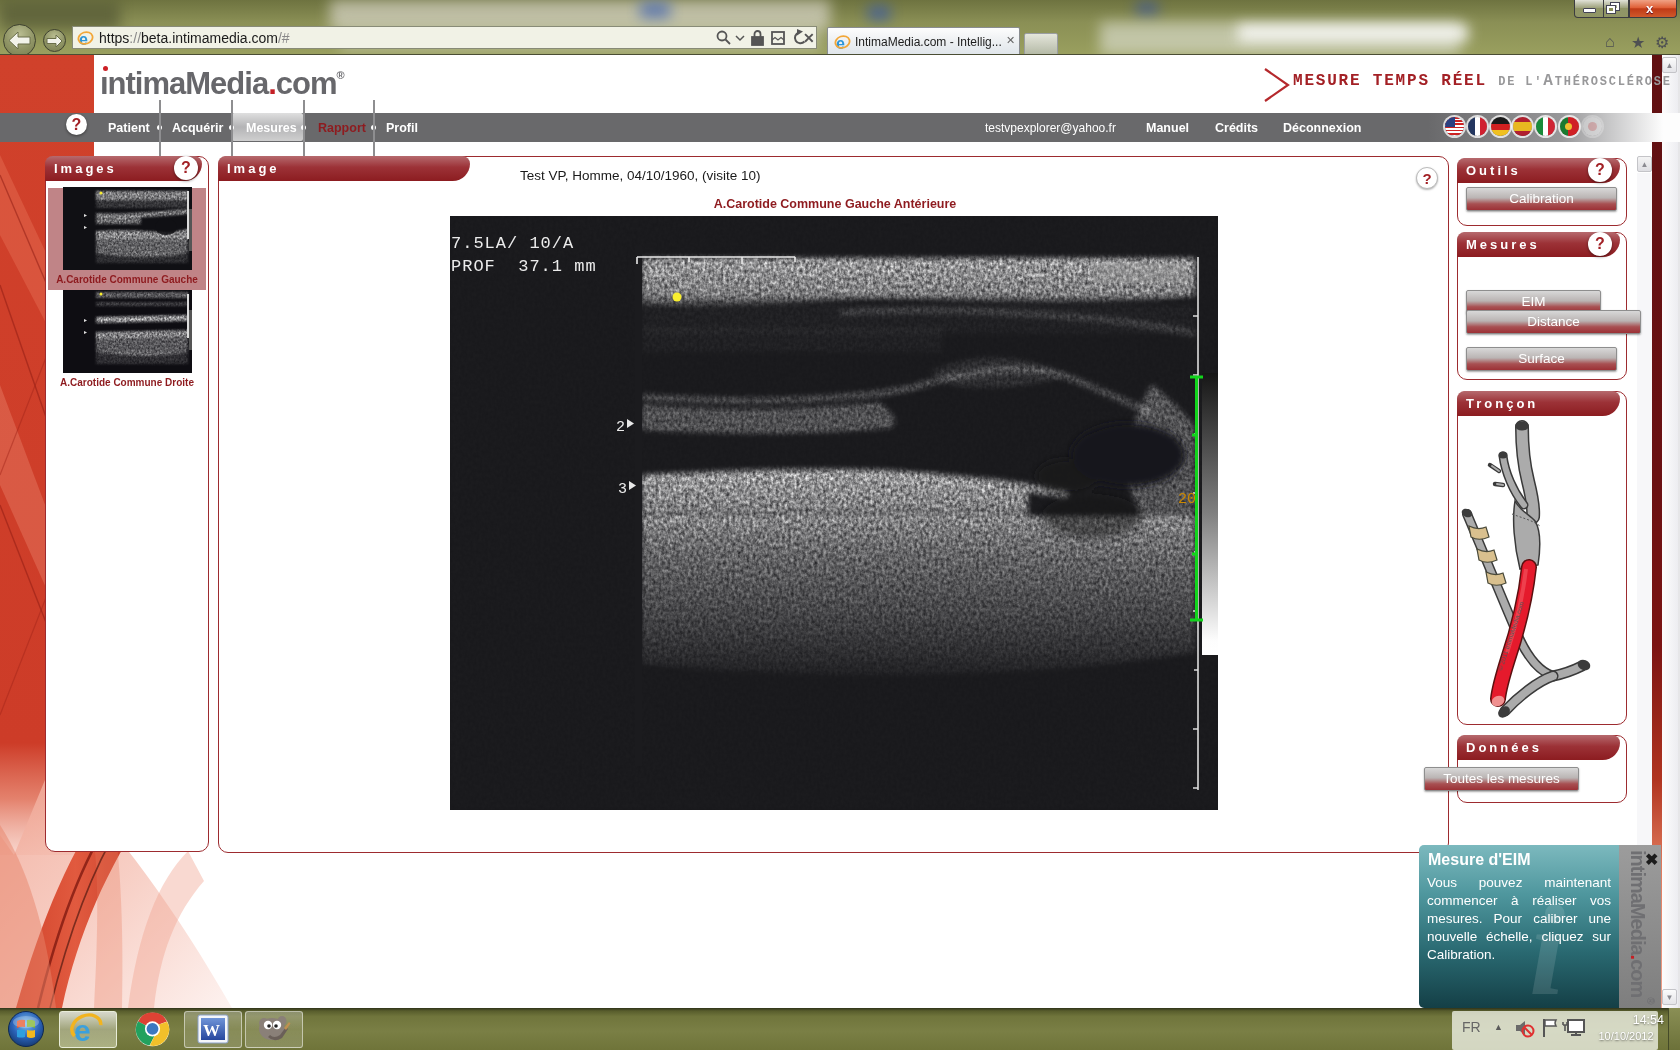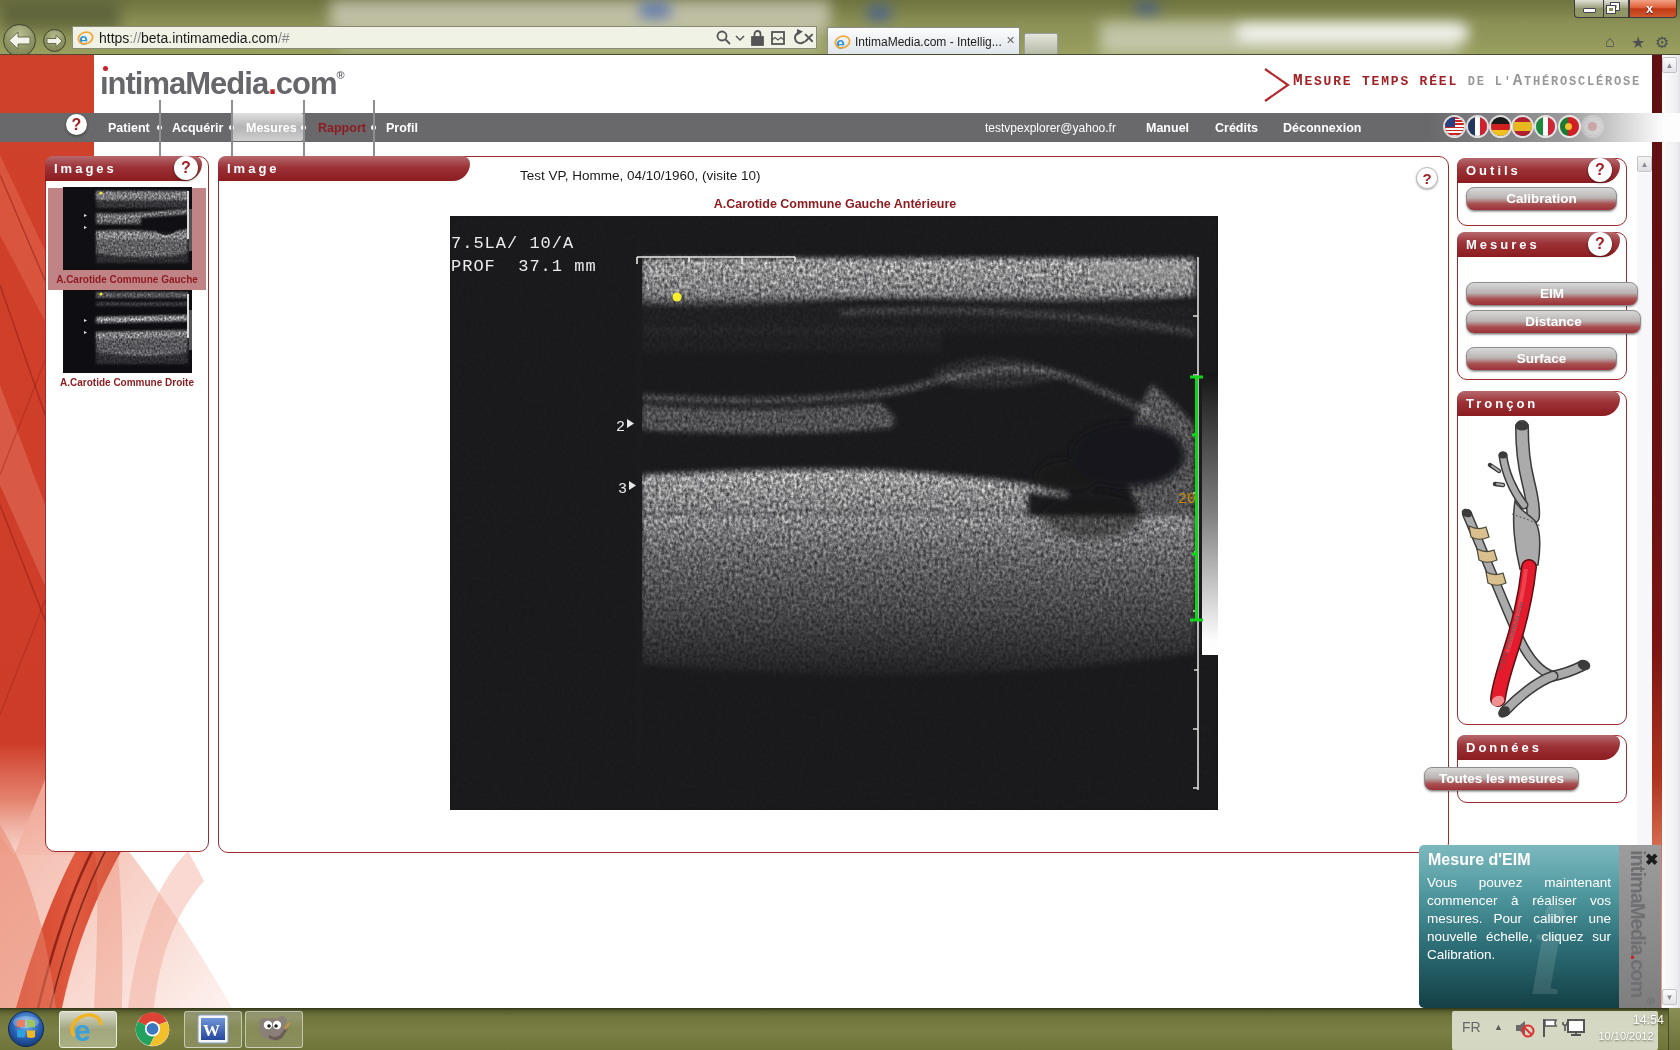--- a/index.html
+++ b/index.html
@@ -22,21 +22,21 @@
 #navbar{left:0;top:58px;width:1680px;height:29px;background:linear-gradient(90deg,#69696b 0%,#69696b 85%,#98989a 93%,#fdfdfd 99%);color:#fff;font-weight:bold;font-size:12.5px}
 .navitem{position:absolute;top:8px;white-space:nowrap}
 .vline{position:absolute;width:1.5px;background:#8e8e90}
 .navdot{position:absolute;top:12px;width:5px;height:5px;border-radius:50%;background:#fff}
 #mesglow{position:absolute;left:232px;top:0;width:71px;height:28px;background:linear-gradient(180deg,#ececec,#bcbcbe 50%,#dadada);opacity:.9;border-radius:2px}
 .flag{position:absolute;top:62px;width:19px;height:19px;border-radius:50%;overflow:hidden;box-shadow:inset 0 5px 5px rgba(255,255,255,.5),inset 0 -3px 5px rgba(0,0,0,.4),0 0 0 2px rgba(255,255,255,.75)}
 .fseg{position:absolute;top:0;height:19px}
 .panel{position:absolute;background:#fff;border:1px solid #9d2b2f;border-radius:10px}
 .ptab{position:absolute;height:25px;background:linear-gradient(180deg,#b66a6e 0%,#9c3237 45%,#8c1c20 100%);border-radius:9px 9px 20px 0;color:#fff;font-weight:bold;font-size:13px;letter-spacing:3px;padding:5px 0 0 9px}
 .qmark{position:absolute;width:24px;height:24px;border-radius:50%;background:#fff;color:#a22025;font-weight:bold;font-size:16px;text-align:center;line-height:24px;box-shadow:0 1px 3px rgba(0,0,0,.45)}
-.rbtn{position:absolute;height:24px;border-radius:8px;border:1px solid #8e8e8e;background:linear-gradient(180deg,#d8d8d8 0%,#bab4b3 45%,#a85052 72%,#9c3136 100%);color:#fff;font-weight:bold;font-size:13.5px;text-align:center;line-height:22px;box-shadow:0 1px 2px rgba(0,0,0,.35)}
+.rbtn{position:absolute;height:24px;border-radius:2px;border:1px solid #8e8e8e;background:linear-gradient(180deg,#d8d8d8 0%,#bab4b3 45%,#a85052 72%,#9c3136 100%);color:#fff;font-weight:normal;font-size:13.5px;text-align:center;line-height:22px;box-shadow:0 1px 2px rgba(0,0,0,.35)}
 .redlabel{position:absolute;color:#8e1b1f;font-weight:bold}
 #popup{left:1419px;top:790px;width:200px;height:163px;background:linear-gradient(180deg,#7cb9be 0%,#4f979e 30%,#2a6a72 65%,#143f46 100%);border-radius:5px 0 0 5px;color:#fff;overflow:hidden}
 #popstrip{left:1619px;top:790px;width:42px;height:163px;background:linear-gradient(180deg,#9c9c9c,#8a8a8a 60%,#7e7e7e);overflow:hidden}
 #taskbar{left:0;top:1008px;width:1680px;height:42px;background:linear-gradient(180deg,#30331a 0%,#585d2c 7%,#70753c 20%,#7a7f45 55%,#6f7439 100%)}
 .tbox{position:absolute;top:3px;width:58px;height:37px;border:1px solid rgba(255,255,255,.5);border-radius:3px;background:linear-gradient(180deg,rgba(255,255,255,.3),rgba(255,255,255,.1) 50%,rgba(255,255,255,.18))}
 .ust{font-family:"Liberation Mono",monospace;fill:#ececec}
 </style></head>
 <body>
 <div class="abs" id="desktop">
   <div class="blur" style="left:330px;top:0;width:500px;height:30px;background:#d8d5c8;opacity:.7"></div>
@@ -137,21 +137,21 @@
   <div class="abs" id="redstripe"></div>
   <div class="abs" id="winscroll"></div>
   <div class="scrollbtn" style="left:1662px;top:2px">▲</div>
   <div class="scrollbtn" style="left:1662px;top:934px">▼</div>
   <div class="abs" id="edgeline"></div>
   <div class="abs" id="logo">ıntimaMedia<span style="color:#c41f25">.</span>com<span style="font-size:11px;letter-spacing:0;vertical-align:15px">®</span></div>
   <div class="abs" style="left:103px;top:11px;width:5px;height:5px;border-radius:50%;background:#cc1f25"></div>
   <svg class="abs" style="left:1263px;top:12px" width="28" height="36" viewBox="0 0 28 36">
       <path d="M2,2 L25,18 L2,34" stroke="#b5282c" stroke-width="2.2" fill="none"></path>
     </svg>
-    <div class="abs" id="hdrtxt">M<span style="font-size:13px">ESURE TEMPS RÉEL </span><span style="color:#98989a"><span style="font-size:12px">DE L'</span>A<span style="font-size:12px">THÉROSCLÉROSE</span></span></div>
+    <div class="abs" id="hdrtxt">M<span style="font-size:16px">ESURE TEMPS RÉEL </span><span style="color:#98989a"><span style="font-size:12px">DE L'</span>A<span style="font-size:12px">THÉROSCLÉROSE</span></span></div>
   <div class="abs" id="navbar">
     <div id="mesglow"></div>
     <div class="navitem" style="left:108px">Patient</div>
     <div class="navitem" style="left:172px">Acquérir</div>
     <div class="navitem" style="left:246px">Mesures</div>
     <div class="navitem" style="left:318px;color:#8e1b1f">Rapport</div>
     <div class="navitem" style="left:386px">Profil</div>
     <div class="navitem" style="left:985px;font-weight:normal;font-size:12px">testvpexplorer@yahoo.fr</div>
     <div class="navitem" style="left:1146px">Manuel</div>
     <div class="navitem" style="left:1215px">Crédits</div>
@@ -339,21 +339,21 @@
   </div>
 
   <div class="panel" style="left:1457px;top:103px;width:170px;height:68px"></div>
   <div class="ptab" style="left:1457px;top:103px;width:163px">Outils</div>
   <div class="qmark" style="left:1588px;top:103px">?</div>
   <div class="rbtn" style="left:1466px;top:132px;width:151px">Calibration</div>
 
   <div class="panel" style="left:1457px;top:177px;width:170px;height:148px"></div>
   <div class="ptab" style="left:1457px;top:177px;width:163px">Mesures</div>
   <div class="qmark" style="left:1588px;top:177px">?</div>
-  <div class="rbtn" style="left:1466px;top:227px;width:172px">EIM</div>
+  <div class="rbtn" style="left:1466px;top:235px;width:135px">EIM</div>
   <div class="rbtn" style="left:1466px;top:255px;width:175px">Distance</div>
   <div class="rbtn" style="left:1466px;top:292px;width:151px">Surface</div>
 
   <div class="panel" style="left:1457px;top:336px;width:170px;height:334px"></div>
   <div class="ptab" style="left:1457px;top:336px;width:163px">Tronçon</div>
   <div class="abs" style="left:1458px;top:364px;width:168px;height:302px" id="artery">
   <svg width="168" height="302" viewBox="0 0 168 302">
 
     <path d="M9,95 C24,130 44,180 62,221 C74,246 86,254 95,257" stroke="#3a3a3a" stroke-width="10" fill="none" stroke-linecap="round"></path>
     <path d="M9,95 C24,130 44,180 62,221 C74,246 86,254 95,257" stroke="#ababab" stroke-width="7" fill="none" stroke-linecap="round"></path>

